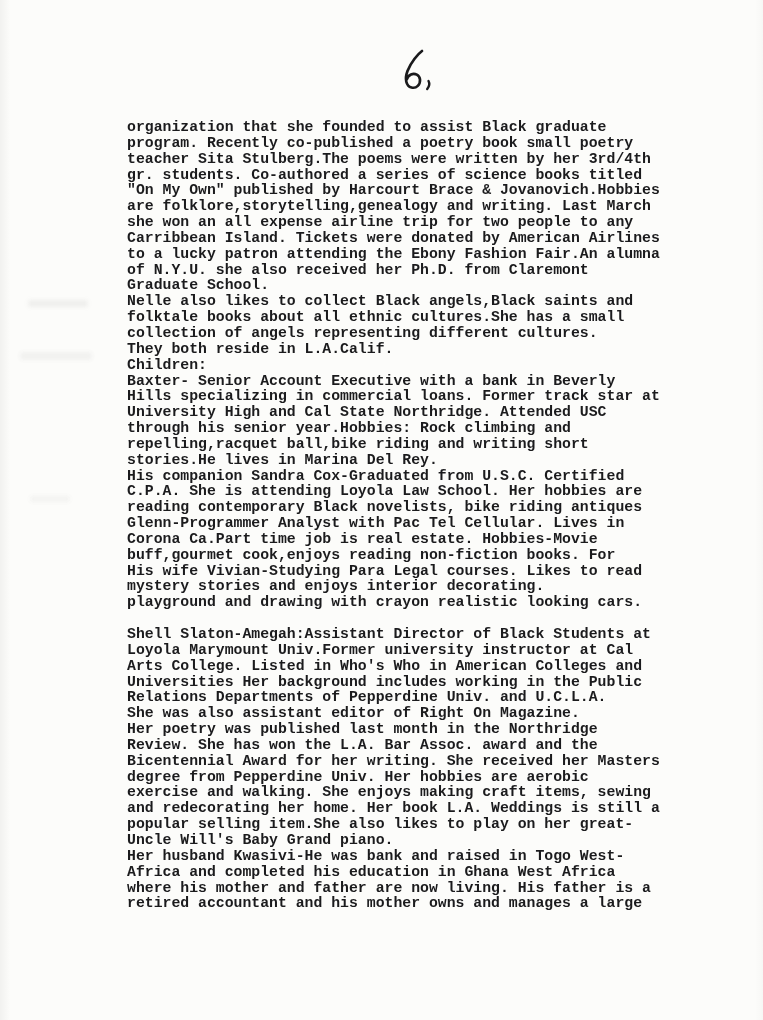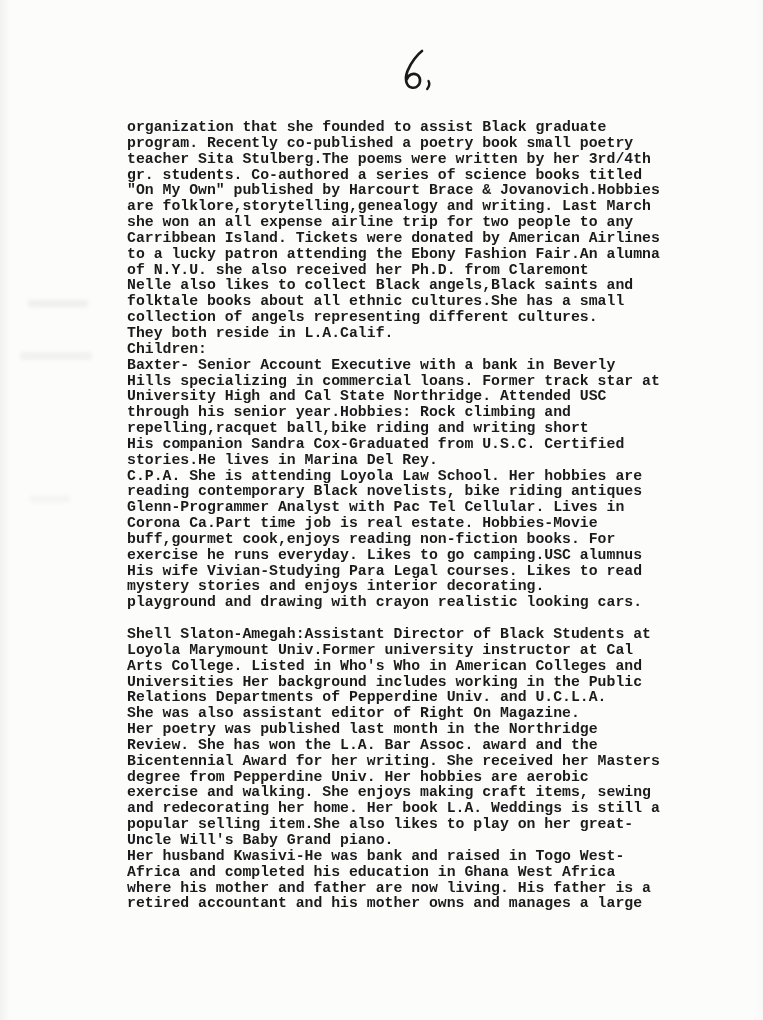--- a/index.html
+++ b/index.html
@@ -84,38 +84,38 @@
       <div class="line">organization that she founded to assist Black graduate</div>
       <div class="line">program. Recently co-published a poetry book small poetry</div>
       <div class="line">teacher Sita Stulberg.The poems were written by her 3rd/4th</div>
       <div class="line">gr. students. Co-authored a series of science books titled</div>
       <div class="line">"On My Own" published by Harcourt Brace &amp; Jovanovich.Hobbies</div>
       <div class="line">are folklore,storytelling,genealogy and writing. Last March</div>
       <div class="line">she won an all expense airline trip for two people to any</div>
       <div class="line">Carribbean Island. Tickets were donated by American Airlines</div>
       <div class="line">to a lucky patron attending the Ebony Fashion Fair.An alumna</div>
       <div class="line">of N.Y.U. she also received her Ph.D. from Claremont</div>
+      <div class="line">Graduate School.</div>
       <div class="line">Nelle also likes to collect Black angels,Black saints and</div>
       <div class="line">folktale books about all ethnic cultures.She has a small</div>
       <div class="line">collection of angels representing different cultures.</div>
       <div class="line">They both reside in L.A.Calif.</div>
       <div class="line">Children:</div>
       <div class="line">Baxter- Senior Account Executive with a bank in Beverly</div>
       <div class="line">Hills specializing in commercial loans. Former track star at</div>
       <div class="line">University High and Cal State Northridge. Attended USC</div>
       <div class="line">through his senior year.Hobbies: Rock climbing and</div>
       <div class="line">repelling,racquet ball,bike riding and writing short</div>
+      <div class="line">stories.He lives in Marina Del Rey.</div>
       <div class="line">His companion Sandra Cox-Graduated from U.S.C. Certified</div>
-      <div class="line">stories.He lives in Marina Del Rey.</div>
       <div class="line">C.P.A. She is attending Loyola Law School. Her hobbies are</div>
       <div class="line">reading contemporary Black novelists, bike riding antiques</div>
       <div class="line">Glenn-Programmer Analyst with Pac Tel Cellular. Lives in</div>
       <div class="line">Corona Ca.Part time job is real estate. Hobbies-Movie</div>
       <div class="line">buff,gourmet cook,enjoys reading non-fiction books. For</div>
-      <div class="line">exercise he runs everyday. Likes to go camping.USC alumnus</div>
       <div class="line">His wife Vivian-Studying Para Legal courses. Likes to read</div>
       <div class="line">mystery stories and enjoys interior decorating.</div>
       <div class="line">playground and drawing with crayon realistic looking cars.</div>
       <div class="line">&nbsp;</div>
       <div class="line">Shell Slaton-Amegah:Assistant Director of Black Students at</div>
       <div class="line">Loyola Marymount Univ.Former university instructor at Cal</div>
       <div class="line">Arts College. Listed in Who's Who in American Colleges and</div>
       <div class="line">Universities Her background includes working in the Public</div>
       <div class="line">Relations Departments of Pepperdine Univ. and U.C.L.A.</div>
       <div class="line">She was also assistant editor of Right On Magazine.</div>

